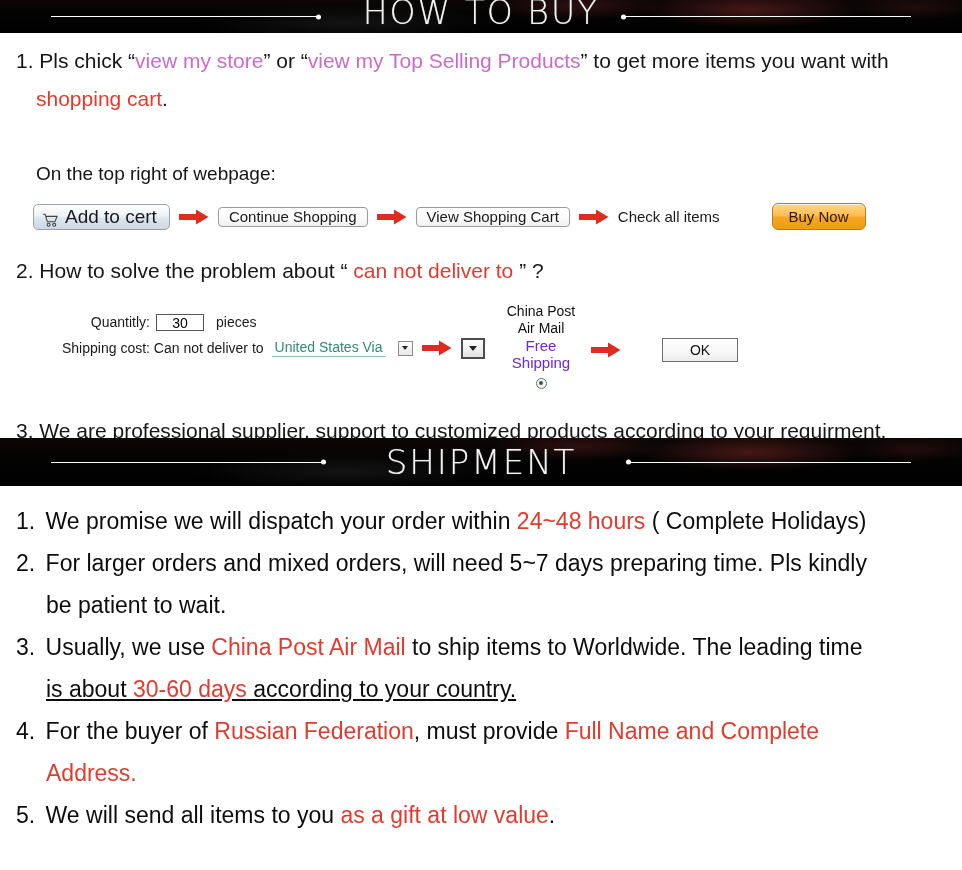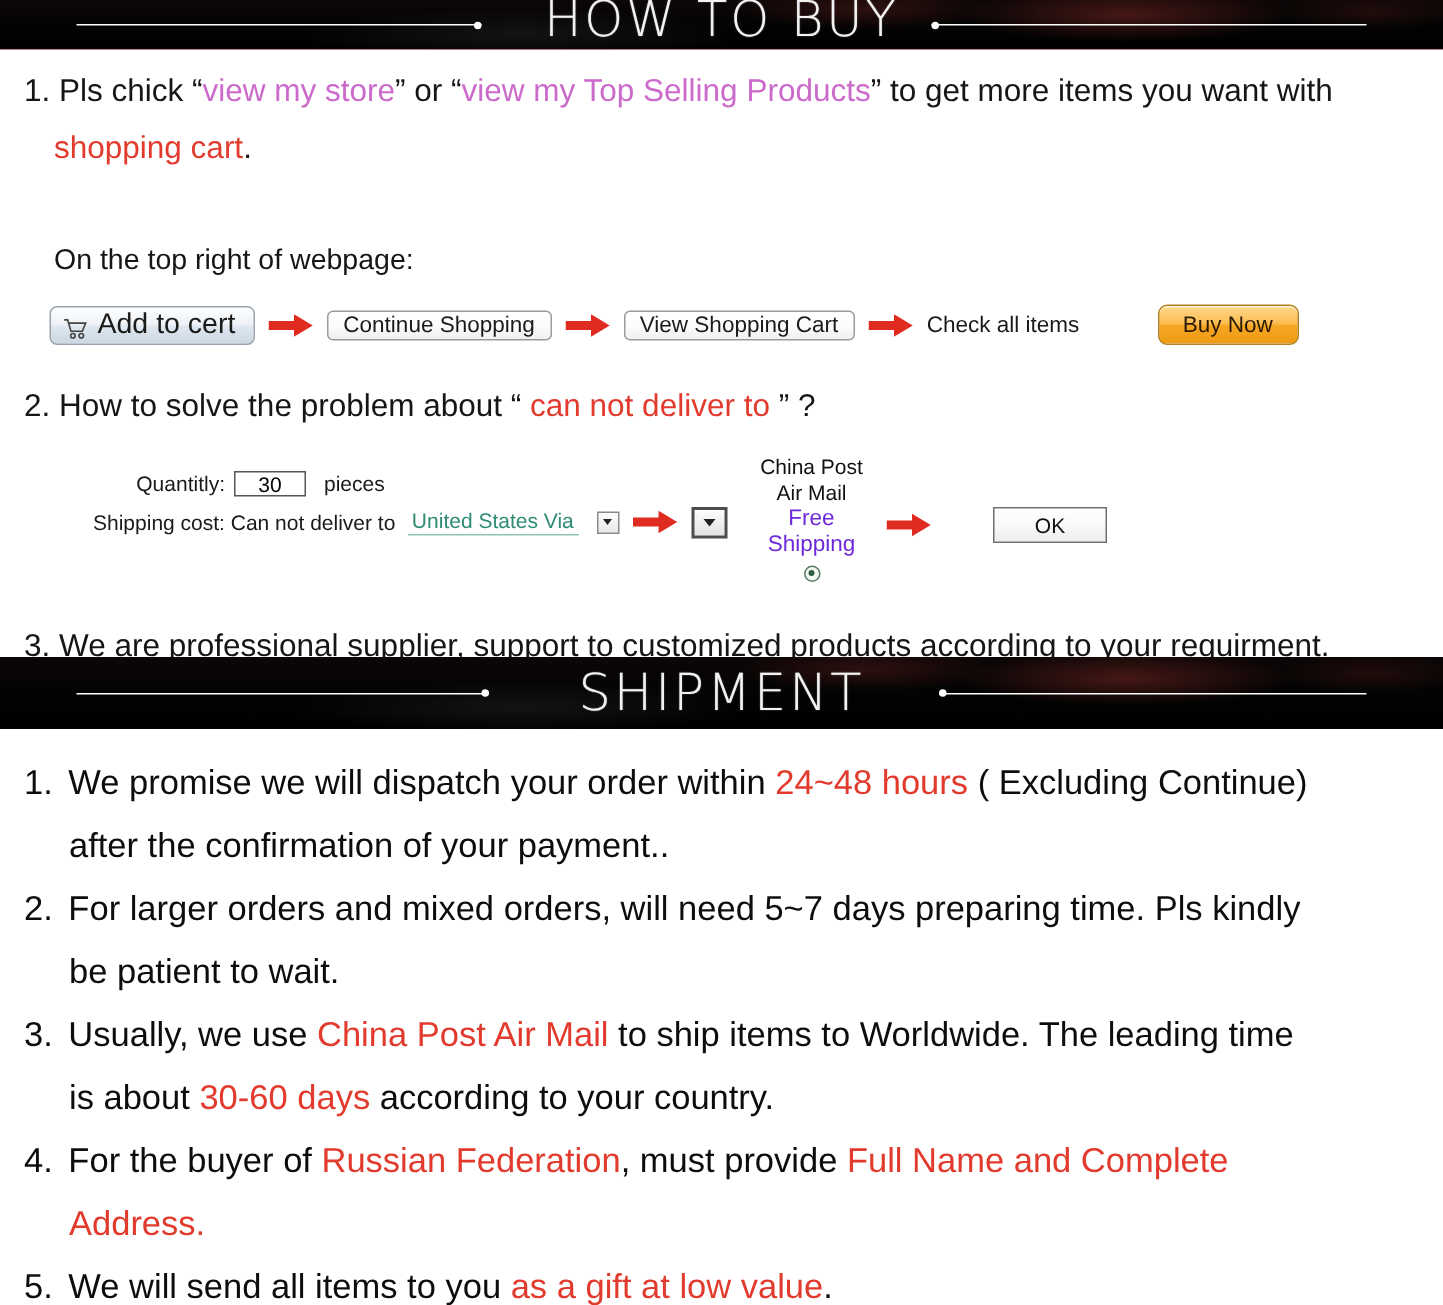--- a/index.html
+++ b/index.html
@@ -434,22 +434,21 @@
       </div>
     <div class="gap"></div>
     <div class="rule right">
         <span class="dot"></span>
       </div>
   </div>
   <div class="banner-title" style="position:absolute;left:0;right:0;text-align:center;">SHIPMENT</div>
 </div>
 
 <div id="ship-body">
-    <div class="ship-item"><span class="num">1. </span><span>We promise we will dispatch your order within </span><span style="color: rgb(226, 59, 46);">24~48 hours</span><span> ( Excluding Continue)</span></div>
-    <div class="ship-item" style="padding-left: 38px;"><span>after the confirmation of your payment..</span></div>
+    <div class="ship-item"><span class="num">1. </span><span>We promise we will dispatch your order within </span><span style="color: rgb(226, 59, 46);">24~48 hours</span><span> ( Complete Holidays)</span></div>
     <div class="ship-item"><span class="num">2. </span><span>For larger orders and mixed orders, will need 5~7 days preparing time. Pls kindly</span></div>
     <div class="ship-item" style="padding-left: 38px;"><span>be patient to wait.</span></div>
     <div class="ship-item"><span class="num">3. </span><span>Usually, we use </span><span style="color: rgb(226, 59, 46);">China Post Air Mail</span><span> to ship items to Worldwide. The leading time</span></div>
-    <div class="ship-item" style="padding-left: 38px;"><span>is about </span><span style="color: rgb(226, 59, 46);">30-60 days</span><span> according to your country.</span></div>
+    <div class="ship-item" style="padding-left: 38px; text-decoration: underline;"><span>is about </span><span style="color: rgb(226, 59, 46);">30-60 days</span><span> according to your country.</span></div>
     <div class="ship-item"><span class="num">4. </span><span>For the buyer of </span><span style="color: rgb(226, 59, 46);">Russian Federation</span><span>, must provide </span><span style="color: rgb(226, 59, 46);">Full Name and Complete</span></div>
     <div class="ship-item" style="padding-left: 38px;"><span style="color: rgb(226, 59, 46);">Address.</span></div>
     <div class="ship-item"><span class="num">5. </span><span>We will send all items to you </span><span style="color: rgb(226, 59, 46);">as a gift at low value</span><span>.</span></div>
   </div>
 
 </body></html>

